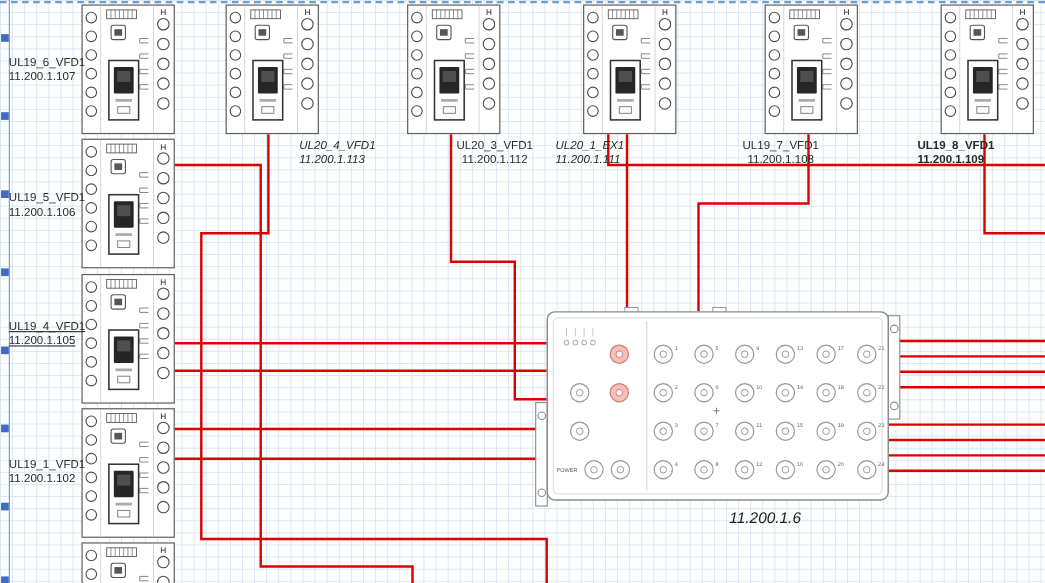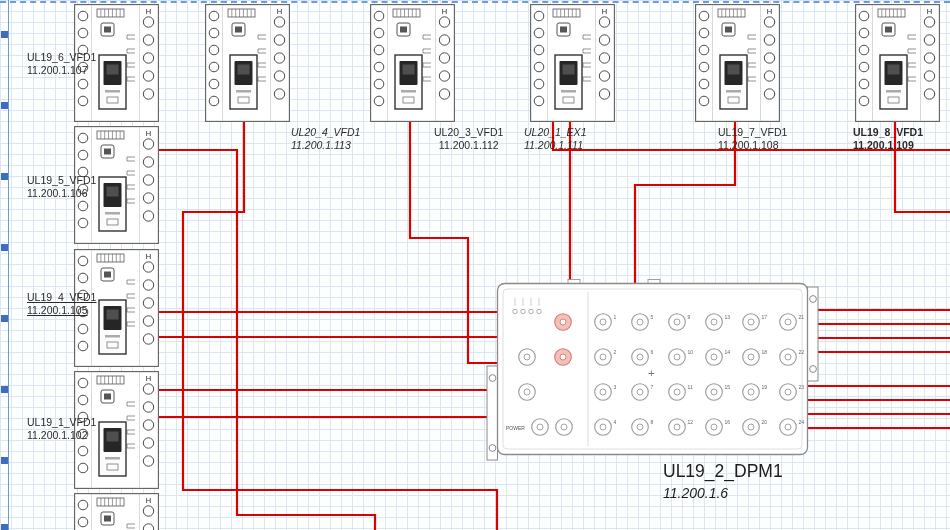--- a/index.html
+++ b/index.html
@@ -26,21 +26,21 @@
   .marker {
     position:absolute; left:1px; width:7px; height:7px; background:#3d6cc0;
   }
 
   svg#diagram { position:absolute; left:0; top:0; }
 
   #labels { position:absolute; left:0; top:0; width:100%; height:100%; pointer-events:none; }
 
   .dev-label {
     position:absolute; font-size:10.5px; line-height:13px; color:#2a2a2a;
-    white-space:nowrap; pointer-events:auto;padding-left:19px;
+    white-space:nowrap; pointer-events:auto;
   }
   .dpm-label { position:absolute; color:#1c1c1c; pointer-events:auto; }
   .dpm-name { font-size:17.5px; line-height:23px; }
   .dpm-ip   { font-size:14px; line-height:20px;font-style:italic; }
 </style>
 </head>
 <body>
 
 <div id="canvas">
   <div id="top-dash"></div>
@@ -534,21 +534,20 @@
   <circle cx="788" cy="392" r="3" fill="#ffffff" stroke="#989898" stroke-width="0.9"></circle>
         <text x="798.5" y="388.5" font-size="5" fill="#666">23</text>
         <circle cx="788" cy="427" r="8.3" fill="#ffffff" stroke="#989898" stroke-width="1.1"></circle>
   <circle cx="788" cy="427" r="3" fill="#ffffff" stroke="#989898" stroke-width="0.9"></circle>
         <text x="798.5" y="423.5" font-size="5" fill="#666">24</text>
       </g>
     </svg>
 
   <div id="labels">
     <div class="dpm-label" style="left: 663px; top: 460px;">
-      <div class="dpm-name">UL19_2_DPM1</div>
       <div class="dpm-ip">11.200.1.6</div>
     </div>
   <div class="dev-label" style="left: 8px; top: 51px;">
         <div>UL19_6_VFD1</div>
         <div>11.200.1.107</div>
       </div>
       <div class="dev-label" style="left: 8px; top: 174px;">
         <div>UL19_5_VFD1</div>
         <div>11.200.1.106</div>
       </div>
@@ -565,21 +564,21 @@
         <div>11.200.1.113</div>
       </div>
       <div class="dev-label" style="left: 415px; top: 126px; text-align: center;">
         <div>UL20_3_VFD1</div>
         <div>11.200.1.112</div>
       </div>
       <div class="dev-label" style="left: 505px; top: 126px; font-style: italic;">
         <div>UL20_1_EX1</div>
         <div>11.200.1.111</div>
       </div>
-      <div class="dev-label" style="left: 699px; top: 126px;">
+      <div class="dev-label" style="left: 675px; top: 126px; text-align: center;">
         <div>UL19_7_VFD1</div>
         <div>11.200.1.108</div>
       </div>
       <div class="dev-label" style="left: 834px; top: 126px; font-weight: bold;">
         <div>UL19_8_VFD1</div>
         <div>11.200.1.109</div>
       </div>
     </div>
 </div>
 

